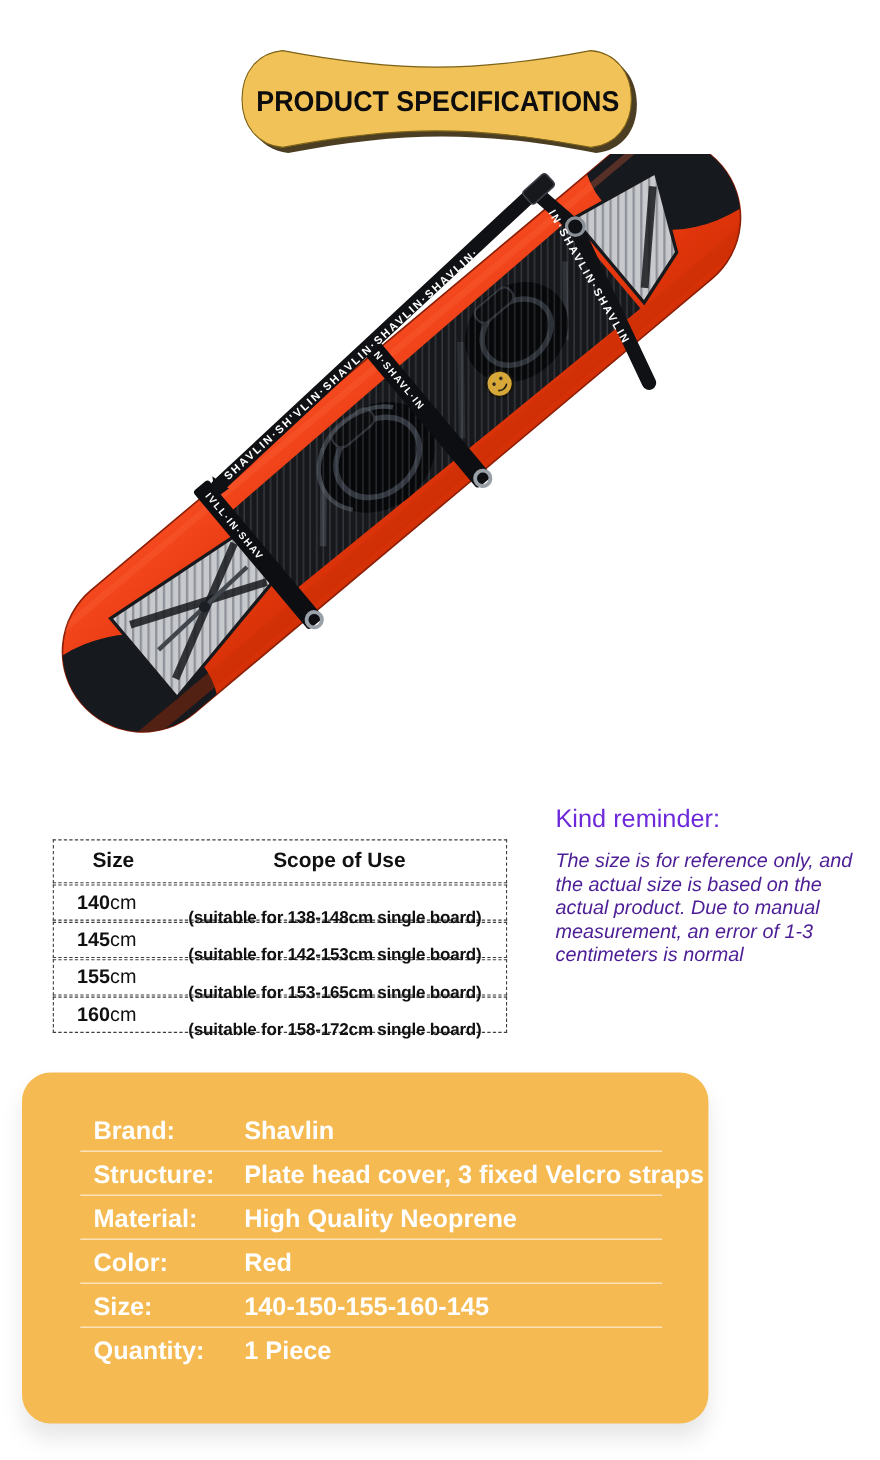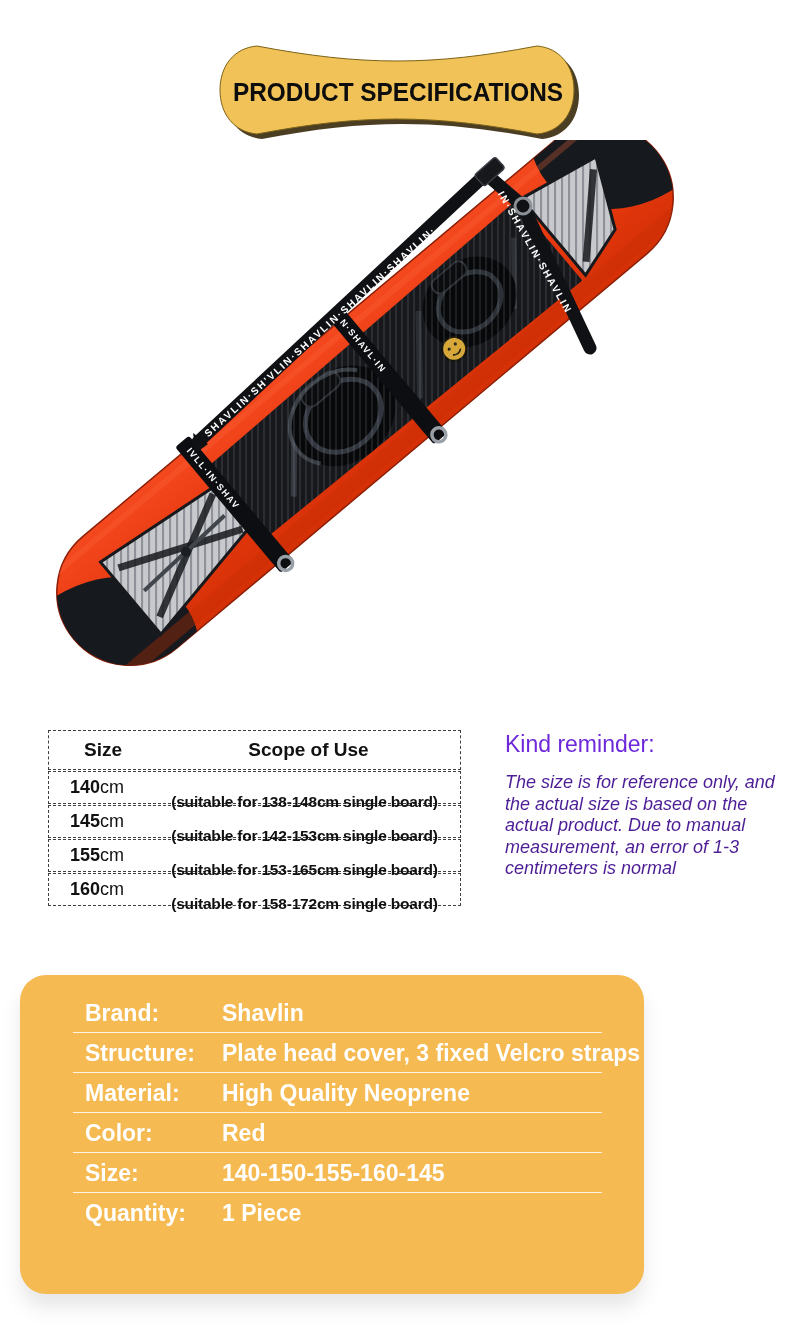--- a/index.html
+++ b/index.html
@@ -16,21 +16,21 @@
     font-family:"Liberation Sans", sans-serif;
     font-weight:bold; font-size:26px; fill:#0d0d0d;
   }
 
   
   .product-svg { position:absolute; left:0; top:140px; }
   .straptext { font-size:10px; font-weight:bold; fill:#ffffff; letter-spacing:2px; }
   .crosstext { font-size:9px;  font-weight:bold; fill:#ffffff; letter-spacing:1.5px; }
 
   
-  .size-table { position:absolute; left:48px; top:730px; width:413px; }
+  .size-table { position:absolute; left:48px; top:763px; width:413px; }
   .t-header {
     height:40px; border:1px dashed #3f3f3f; background:#fff;
     display:flex; align-items:center;
   }
   .t-h-size  { width:108px; text-align:center; font-weight:bold; font-size:19px; }
   .t-h-scope { flex:1; text-align:center; font-weight:bold; font-size:19px; }
   .t-row {
     height:33px; border:1px dashed #3f3f3f; background:#fff;
     display:flex; align-items:center; margin-top:1px;
   }
@@ -39,21 +39,21 @@
   .t-scope { flex:1; text-align:center; font-size:15.5px; font-weight:600; letter-spacing:-0.2px; white-space:nowrap;margin-top:28px; }
 
   
   .reminder { position:absolute; left:505px; top:731px; width:282px; }
   .reminder-title { color:#6d28d9; font-size:23px; font-weight:400; margin-bottom:14px; }
   .reminder-body  { font-size:18px; line-height:21.5px; color:#4c1d95;font-style:italic; }
 
   
   .spec-panel {
     position:absolute; left:20px; top:975px; width:624px; height:319px;
-    background:#f6ba52; border-radius:26px; padding-top:18px;
+    background:#f6ba52; border-radius:26px; padding-top:32px;
     box-shadow:0 14px 18px rgba(130,130,130,0.18);
   }
   .spec-row {
     position:relative; height:40px; display:flex; align-items:center;
     padding-left:65px; color:#ffffff; font-weight:bold; font-size:23px;
   }
   .spec-row:not(:last-child)::after {
     content:""; position:absolute; left:53px; right:42px; bottom:0;
     height:1.5px; background:rgba(255,255,255,0.82);
   }

